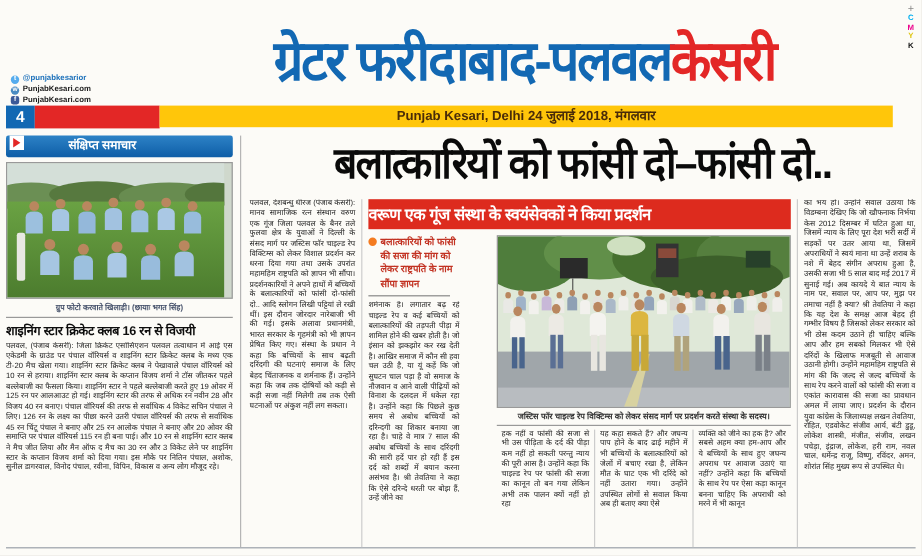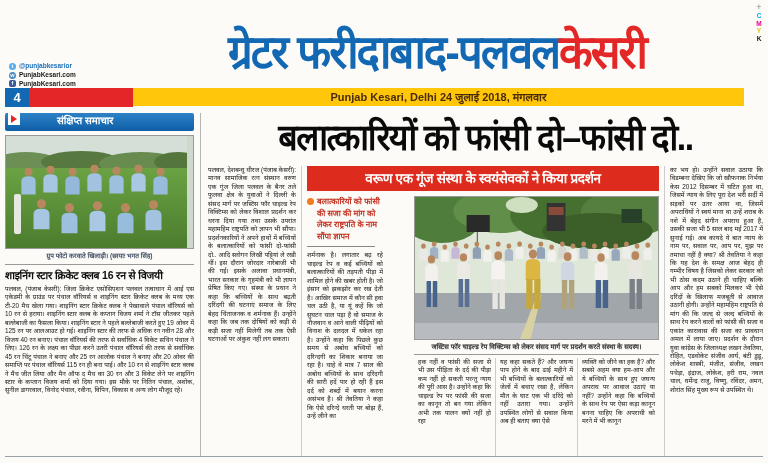--- a/index.html
+++ b/index.html
@@ -46,21 +46,21 @@
          padding-top:3px;margin:2px 0 3px;}
   .lbody{flex:1;}
   .lhead2{font-size:10.5px;font-weight:900;color:#0d0d0d;border-top:1px solid #999;padding-top:3px;margin-top:2px;}
   
   .maincol{flex:1;padding-left:7px;display:flex;flex-direction:column;min-width:0;}
   .mainhead{font-size:34px;font-weight:900;color:#0a0a0a;text-align:center;letter-spacing:-1.5px;
             line-height:48px;height:50px;white-space:nowrap;transform:scaleY(1.07);margin-bottom:3px;}
   .mainrow{flex:1;display:flex;min-height:0;}
   .c1{width:88px;padding-right:5px;border-right:1px solid #ccc;}
   .center{width:352px;padding:0 5px;display:flex;flex-direction:column;min-width:0;}
-  .banner{height:25px;background:#dd2b1e;color:#fff;font-size:13.5px;font-weight:900;text-align:center;
+  .banner{height:25px;background:#dd2b1e;color:#fff;font-size:13.5px;font-weight:900;text-align:left;
           line-height:25px;letter-spacing:-.3px;margin-bottom:5px;white-space:nowrap;overflow:hidden;}
   .crow{flex:1;display:flex;min-height:0;gap:26px;}
   .c2{width:76px;padding-right:5px;display:flex;flex-direction:column;}
   .note{display:flex;gap:3px;font-size:8px;font-weight:900;color:#c23222;line-height:1.45;}
   .dot{flex:none;width:7px;height:7px;border-radius:50%;background:#f47b20;margin-top:2px;}
   .noterule{border-top:1px solid #888;margin:4px 8px 4px 0;}
   .c2body{flex:1;}
   .pstack{flex:1;display:flex;flex-direction:column;min-width:0;}
   .pcap{font-size:6.8px;font-weight:bold;color:#333;text-align:center;padding:2px 0 3px;
         border-bottom:1px solid #999;margin-bottom:3px;}

